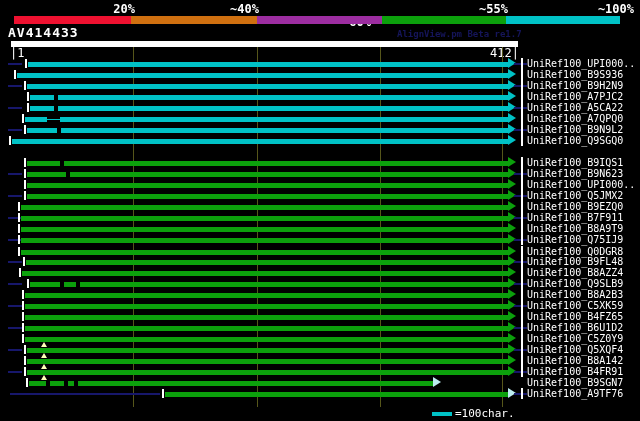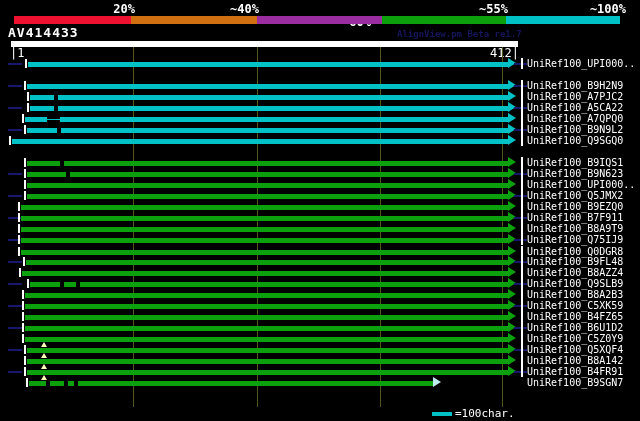--- a/index.html
+++ b/index.html
@@ -40,21 +40,21 @@
 </head>
 <body>
 
 <div id="screen">
 
   <div id="legend-labels">
       <div class="legend-label" style="right: 505px;">20%</div>
       <div class="legend-label" style="right: 381px;">~40%</div>
       <div class="legend-label" style="right: 269px; margin-top: 13px;">~60%</div>
       <div class="legend-label" style="right: 132px;">~55%</div>
-      <div class="legend-label" style="right: 14px;">~100%</div>
+      <div class="legend-label" style="right: 6px;">~100%</div>
     </div>
 
   <div id="legend-bar">
       <div style="width: 117px; background: rgb(238, 17, 48);"></div>
       <div style="width: 126px; background: rgb(208, 112, 16);"></div>
       <div style="width: 125px; background: rgb(156, 45, 160);"></div>
       <div style="width: 124px; background: rgb(12, 160, 12);"></div>
       <div style="width: 114px; background: rgb(0, 194, 198);"></div>
     </div>
 
@@ -71,20 +71,27 @@
       <div class="gridline" style="left: 380px;"></div>
       <div class="gridline" style="left: 502px;"></div>
       <div class="row" style="top: 58px;">
         <div class="ndash" style="left: 8px; width: 14px;"></div>
         <div class="tick stick" style="left: 25px;"></div>
         <div class="bar" style="left: 28px; width: 480px; background: rgb(0, 194, 198);"></div>
         <div class="arrow" style="left: 508px; border-left: 8px solid rgb(0, 194, 198);"></div>
         <div class="ndash" style="left: 514px; width: 13px;"></div>
         <div class="tick etick" style="left: 521px;"></div>
         <div class="rlabel">UniRef100_UPI000..</div>
+      </div>
+      <div class="row" style="top: 69px;">
+        <div class="tick stick" style="left: 14px;"></div>
+        <div class="bar" style="left: 17px; width: 491px; background: rgb(0, 194, 198);"></div>
+        <div class="arrow" style="left: 508px; border-left: 8px solid rgb(0, 194, 198);"></div>
+        <div class="tick etick" style="left: 521px;"></div>
+        <div class="rlabel">UniRef100_B9S936</div>
       </div>
       <div class="row" style="top: 80px;">
         <div class="ndash" style="left: 8px; width: 14px;"></div>
         <div class="tick stick" style="left: 24px;"></div>
         <div class="bar" style="left: 27px; width: 481px; background: rgb(0, 194, 198);"></div>
         <div class="arrow" style="left: 508px; border-left: 8px solid rgb(0, 194, 198);"></div>
         <div class="ndash" style="left: 514px; width: 13px;"></div>
         <div class="tick etick" style="left: 521px;"></div>
         <div class="rlabel">UniRef100_B9H2N9</div>
       </div>
@@ -303,20 +310,29 @@
       </div>
       <div class="row" style="top: 377px;">
         <div class="tick stick" style="left: 26px;"></div>
         <div class="bar" style="left: 29px; width: 404px; background: rgb(12, 160, 12);"></div>
         <div class="mark" style="left: 46px;"></div>
         <div class="mark" style="left: 64px;"></div>
         <div class="mark" style="left: 74px;"></div>
         <div class="arrow" style="left: 433px; border-left: 8px solid rgb(189, 237, 240);"></div>
         <div class="rlabel">UniRef100_B9SGN7</div>
       </div>
+      <div class="row" style="top: 388px;">
+        <div class="ndash" style="left: 10px; width: 150px;"></div>
+        <div class="tick stick" style="left: 162px;"></div>
+        <div class="bar" style="left: 165px; width: 343px; background: rgb(12, 160, 12);"></div>
+        <div class="arrow" style="left: 508px; border-left: 8px solid rgb(189, 237, 240);"></div>
+        <div class="ndash" style="left: 514px; width: 13px;"></div>
+        <div class="tick etick" style="left: 521px;"></div>
+        <div class="rlabel">UniRef100_A9TF76</div>
+      </div>
     </div>
 
   <div id="footer">
     
   </div>
   <div id="footer-scalebar"></div>
   <div id="footer-scalelabel">=100char.</div>
 
 </div>
 

